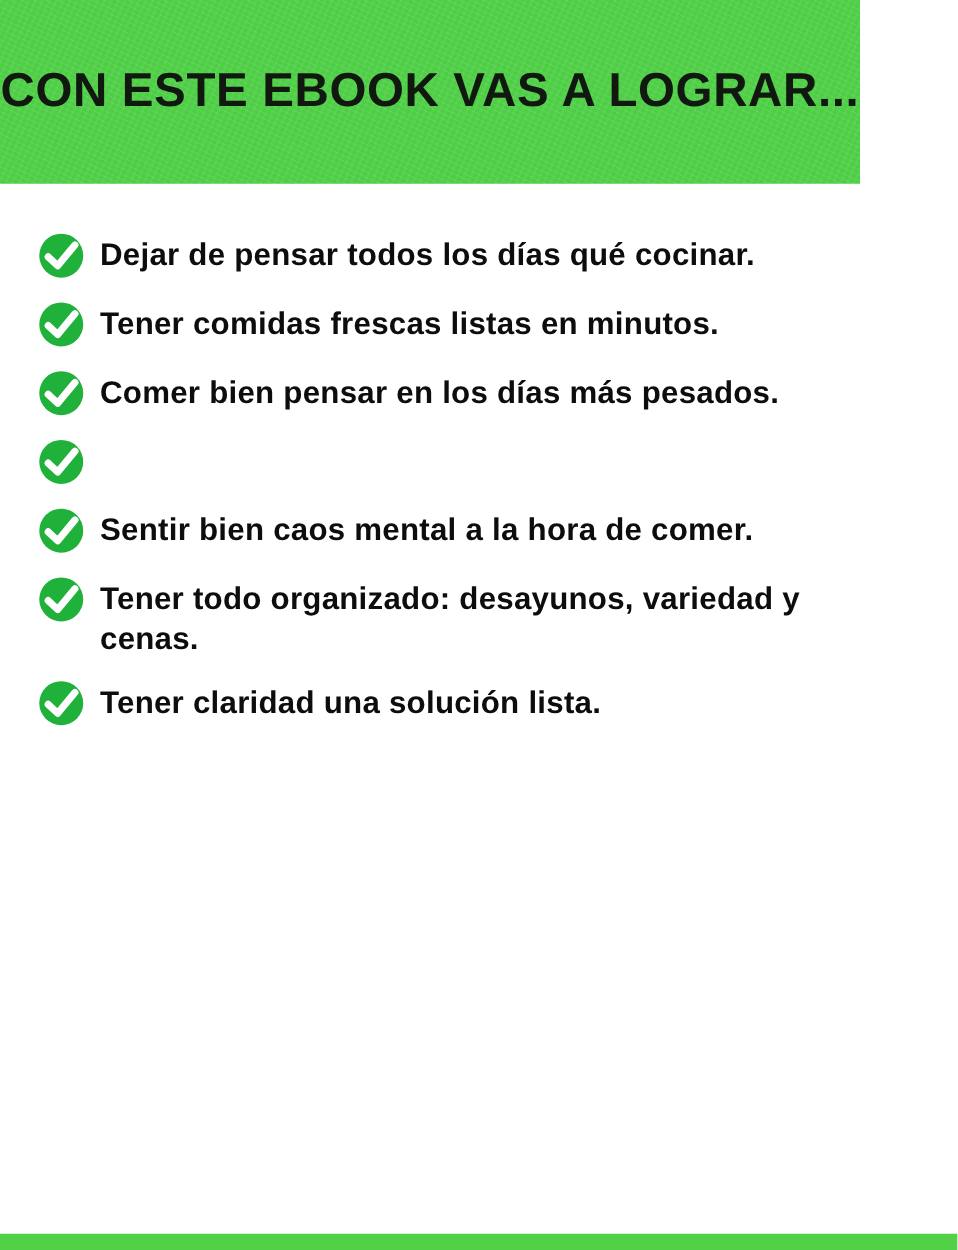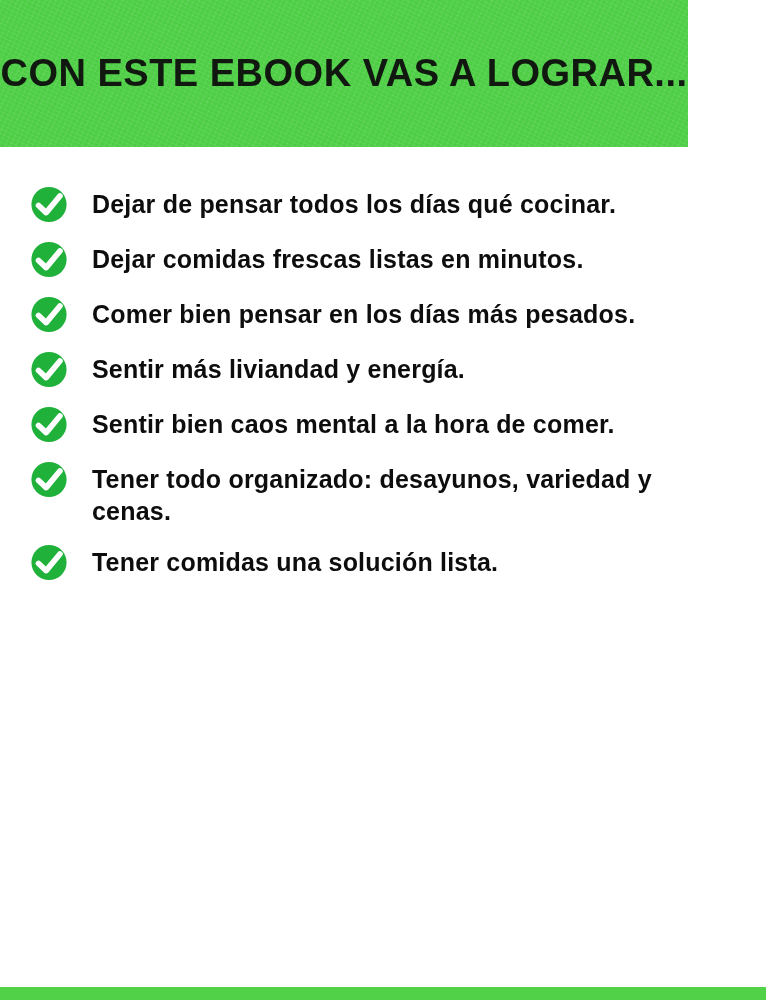--- a/index.html
+++ b/index.html
@@ -34,21 +34,21 @@
   }
   .main{
     padding:42px 34px 0 30px;
   }
   .checklist{
     list-style:none;
   }
   .check-row{
     display:flex;
     align-items:flex-start;
-    gap:24px;
+    gap:12px;
     margin-bottom:20px;
   }
   .check-icon{
     flex:0 0 38px;
     width:38px;height:38px;
     margin-top:-3px;
   }
   .check-icon svg{width:38px;height:38px;display:block;}
   .row-text{
     font-size:25px;
@@ -84,41 +84,40 @@
     <span class="row-text">Dejar de pensar todos los días qué cocinar.</span>
   </li>
 
   <li class="check-row">
     <span class="check-icon">
       <svg viewBox="0 0 40 40" aria-hidden="true">
         <circle cx="20" cy="19.5" r="18.5" fill="#1fb13a"></circle>
         <path d="M9 20.5 L17 28 L31.5 10.5" fill="none" stroke-width="6" stroke-linecap="round" stroke-linejoin="round" stroke="#ffffff"></path>
       </svg>
     </span>
-    <span class="row-text">Dejar comidas frescas listas en minutos.</span>
+    <span class="row-text">Tener comidas frescas listas en minutos.</span>
   </li>
 
   <li class="check-row">
     <span class="check-icon">
       <svg viewBox="0 0 40 40" aria-hidden="true">
         <circle cx="20" cy="19.5" r="18.5" fill="#1fb13a"></circle>
         <path d="M9 20.5 L17 28 L31.5 10.5" fill="none" stroke-width="6" stroke-linecap="round" stroke-linejoin="round" stroke="#ffffff"></path>
       </svg>
     </span>
     <span class="row-text">Comer bien pensar en los días más pesados.</span>
   </li>
 
   <li class="check-row">
     <span class="check-icon">
       <svg viewBox="0 0 40 40" aria-hidden="true">
         <circle cx="20" cy="19.5" r="18.5" fill="#1fb13a"></circle>
         <path d="M9 20.5 L17 28 L31.5 10.5" fill="none" stroke-width="6" stroke-linecap="round" stroke-linejoin="round" stroke="#ffffff"></path>
       </svg>
     </span>
-    <span class="row-text">Sentir más liviandad y energía.</span>
   </li>
 
 
   <li class="check-row">
     <span class="check-icon">
       <svg viewBox="0 0 40 40" aria-hidden="true">
         <circle cx="20" cy="19.5" r="18.5" fill="#1fb13a"></circle>
         <path d="M9 20.5 L17 28 L31.5 10.5" fill="none" stroke-width="6" stroke-linecap="round" stroke-linejoin="round" stroke="#ffffff"></path>
       </svg>
     </span>
@@ -137,18 +136,18 @@
 
 
 
   <li class="check-row">
     <span class="check-icon">
       <svg viewBox="0 0 40 40" aria-hidden="true">
         <circle cx="20" cy="19.5" r="18.5" fill="#1fb13a"></circle>
         <path d="M9 20.5 L17 28 L31.5 10.5" fill="none" stroke-width="6" stroke-linecap="round" stroke-linejoin="round" stroke="#ffffff"></path>
       </svg>
     </span>
-    <span class="row-text">Tener comidas una solución lista.</span>
+    <span class="row-text">Tener claridad una solución lista.</span>
   </li>
 </ul>
 </main>
 
 <div class="footer-strip"></div>
 
 </body></html>

